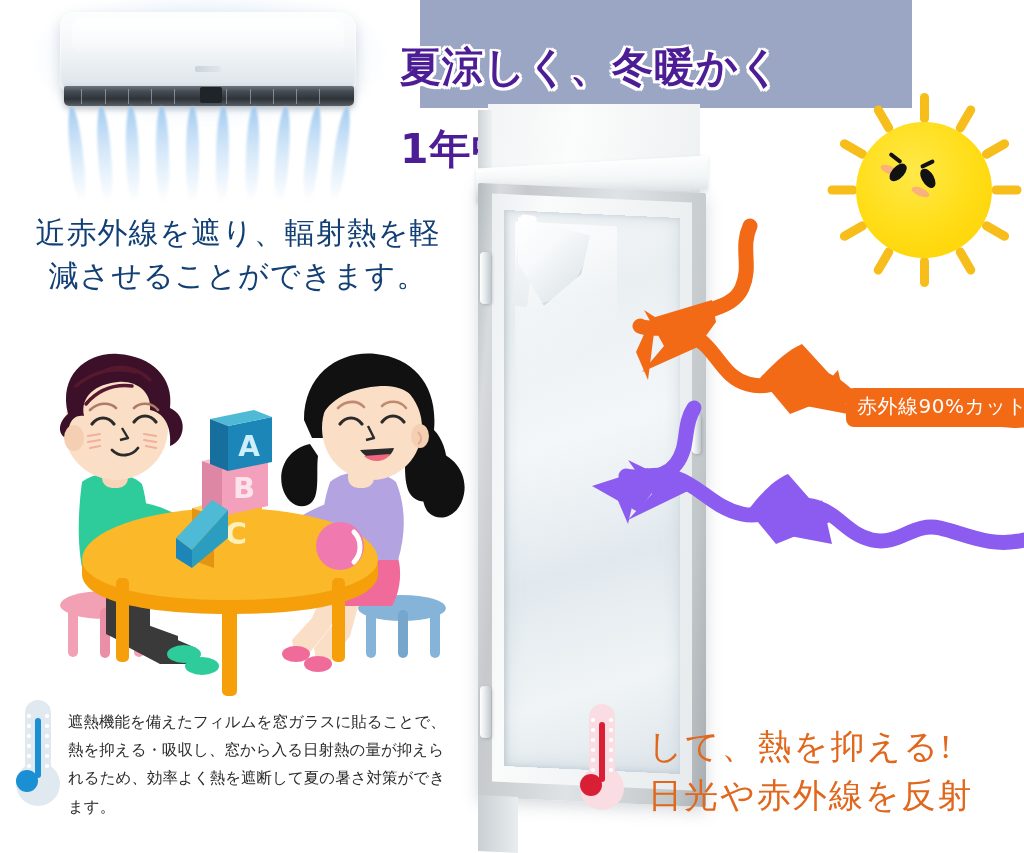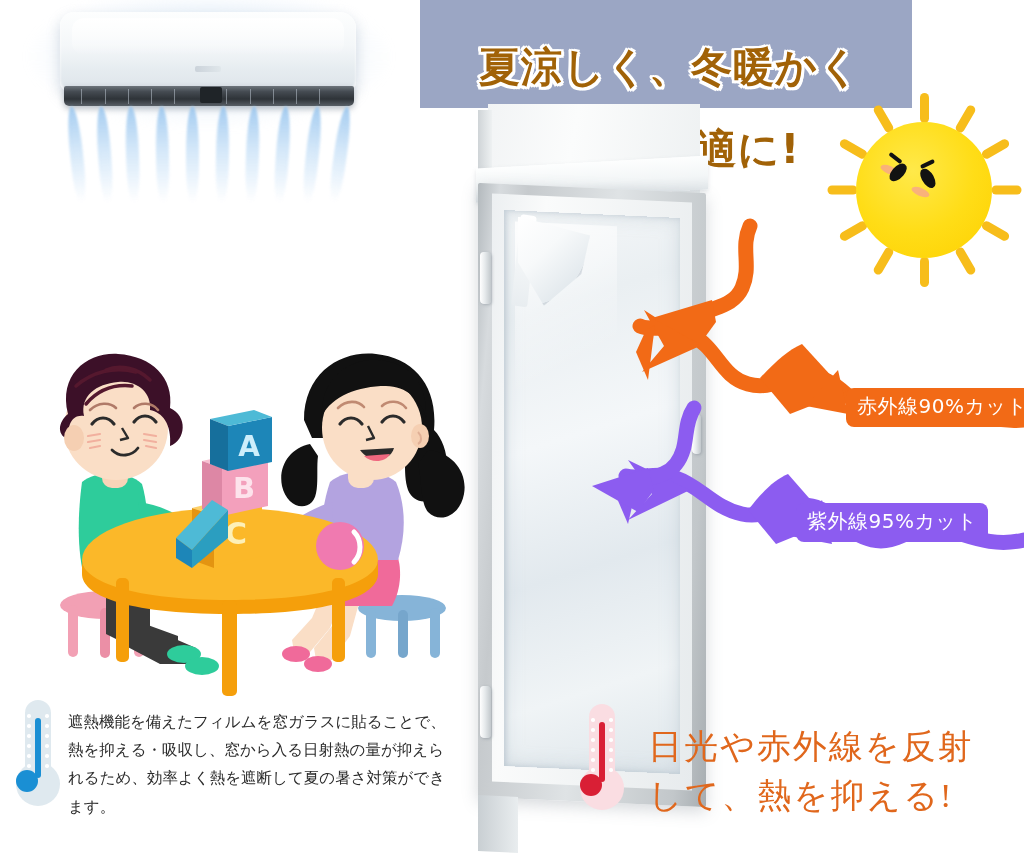--- a/index.html
+++ b/index.html
@@ -11,23 +11,23 @@
   }
   #stage { position:relative; width:1024px; height:853px; background:#fff; overflow:hidden; }
 
   
   .banner {
     position:absolute; left:420px; top:0px; width:492px; height:108px;
     background:#9ba6c4;
   }
   .banner-text {
     position:absolute; left:400px; top:6px; width:540px; height:100px;
-    text-align:center; line-height:1.0;
+    line-height:1.0;
     font-family:"DejaVu Sans","Liberation Sans",sans-serif;
-    font-weight:bold; font-size:41px; color:#a16207;
+    font-weight:bold; font-size:41px; color:#4c1d95;
     letter-spacing:1px;
     text-shadow:
       -2.5px -2.5px 0 #fff, 2.5px -2.5px 0 #fff, -2.5px 2.5px 0 #fff, 2.5px 2.5px 0 #fff,
       -2.5px 0 0 #fff, 2.5px 0 0 #fff, 0 -2.5px 0 #fff, 0 2.5px 0 #fff,
       -3px -1px 0 #fff, 3px 1px 0 #fff;
     white-space:pre-line;
   }
   .banner-line2 { font-size:41px; }
 
   
@@ -285,20 +285,21 @@
       <span style="left:266px; transform:rotate(8deg);"></span>
     </div>
   </div>
 
   <div class="banner"></div>
   <div class="banner-text">
     <div>夏涼しく、冬暖かく</div>
     <div class="banner-line2">1年中快適に!</div>
   </div>
 
+  <div class="headline-blue">近赤外線を遮り、輻射熱を軽減させることができます。</div>
 
   <div class="sun-wrap">
     <div class="sun-rays">
       <i style="transform:rotate(0deg)   translateY(-82px);"></i>
       <i style="transform:rotate(30deg)  translateY(-82px);"></i>
       <i style="transform:rotate(60deg)  translateY(-82px);"></i>
       <i style="transform:rotate(90deg)  translateY(-82px);"></i>
       <i style="transform:rotate(120deg) translateY(-82px);"></i>
       <i style="transform:rotate(150deg) translateY(-82px);"></i>
       <i style="transform:rotate(180deg) translateY(-82px);"></i>
@@ -363,21 +364,20 @@
       <path d="M 822 500 L 832 544 L 790 536 Z" fill="#8c5cf0"></path>
     </g>
 
     <g>
       <path d="M 694 408 C 682 426 690 446 676 464 C 664 480 642 476 630 486" fill="none" stroke="#8c5cf0" stroke-width="15" stroke-linecap="round"></path>
       <path d="M 648 468 L 592 486 L 638 512 L 654 490 Z" fill="#8c5cf0"></path>
     </g>
   </svg>
 
   <div class="callout ir">赤外線90%カット</div>
-  <div class="callout uv">紫外線95%カット</div>
 
   <div class="kids">
   <svg width="470" height="348" viewBox="0 0 470 348">
 
     <g>
 
       <g>
         <ellipse cx="96" cy="253" rx="46" ry="14" fill="#f2a0b4"></ellipse>
         <rect x="58" y="253" width="10" height="52" rx="5" fill="#f2a0b4"></rect>
         <rect x="124" y="253" width="10" height="52" rx="5" fill="#f2a0b4"></rect>
@@ -575,17 +575,17 @@
       <i style="left:2px; top:54px;"></i>
         <i style="left:20px; top:54px;"></i>
     </div>
     <div class="col"></div>
     <div class="dot"></div>
   </div>
 
   <div class="body-copy">遮熱機能を備えたフィルムを窓ガラスに貼ることで、熱を抑える・吸収し、窓から入る日射熱の量が抑えられるため、効率よく熱を遮断して夏の暑さ対策ができます。</div>
 
   <div class="headline-orange">
+    <div>して、熱を抑える!</div>
     <div>日光や赤外線を反射</div>
-    <div>して、熱を抑える!</div>
   </div>
 
 </div>
 
 </body></html>

